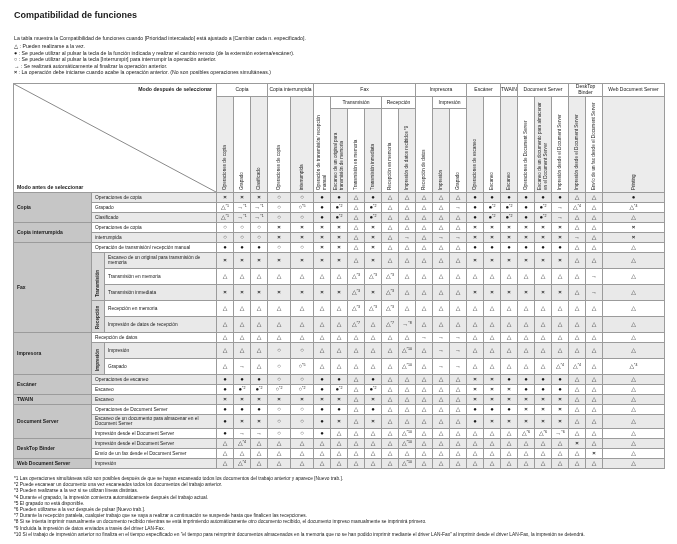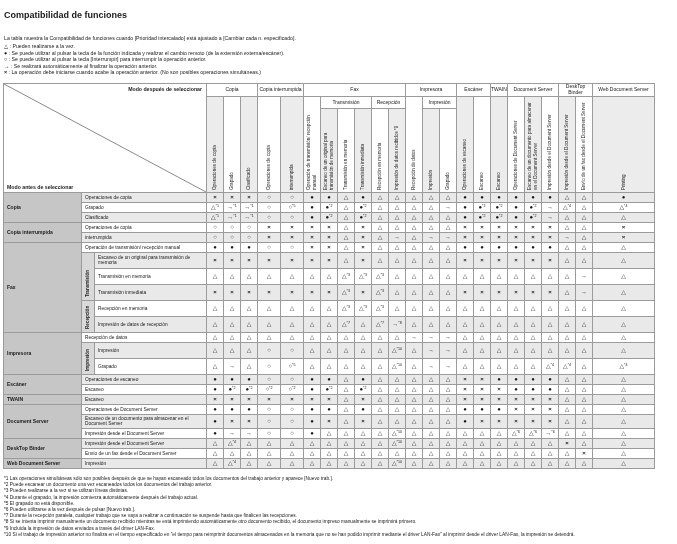--- a/index.html
+++ b/index.html
@@ -1,21 +1,21 @@
 <!DOCTYPE html>
 <html><head>
 <meta charset="utf-8">
 <style>
   html,body{margin:0;padding:0;}
   body{
     width:677px;height:544px;background:#ffffff;color:#1a1a1a;
     font-family:"Liberation Sans","DejaVu Sans",sans-serif;
     -webkit-text-size-adjust:none;
   }
-  .page{padding:8px 7px 0 2px;}
+  .page{padding:8px 7px 0 12px;}
   .title{font-size:9px;font-weight:bold;margin:2px 0 15px 2px;}
   .intro{font-size:5.2px;line-height:7px;margin:0 0 1px 2px;}
   .legend{list-style:none;margin:0 0 7px 2px;padding:0;}
   .legend li{font-size:5.2px;line-height:6.6px;}
   .lsym{font-weight:bold;font-size:5.4px;}
 
   table.compat{border-collapse:collapse;table-layout:fixed;margin-left:1px;}
   table.compat th,table.compat td{
     border:1px solid var(--border);padding:0;overflow:hidden;
     font-weight:normal;background:#fff;

